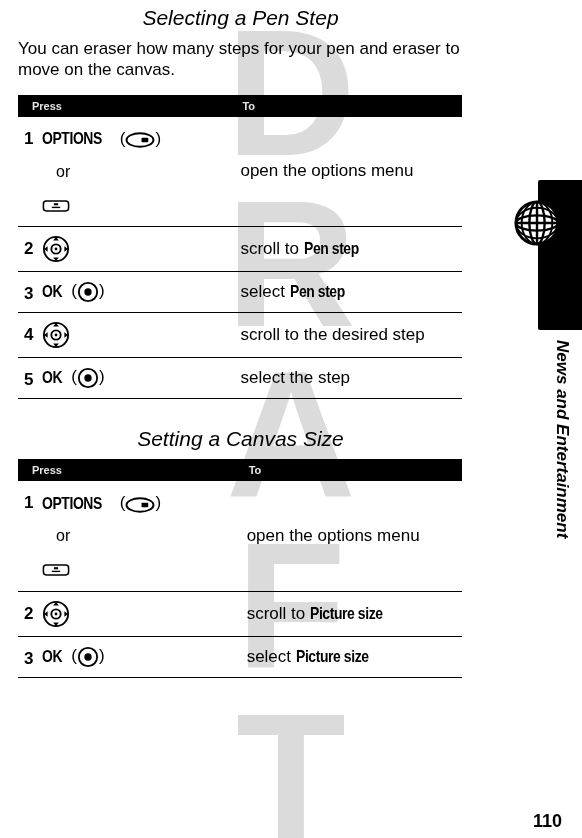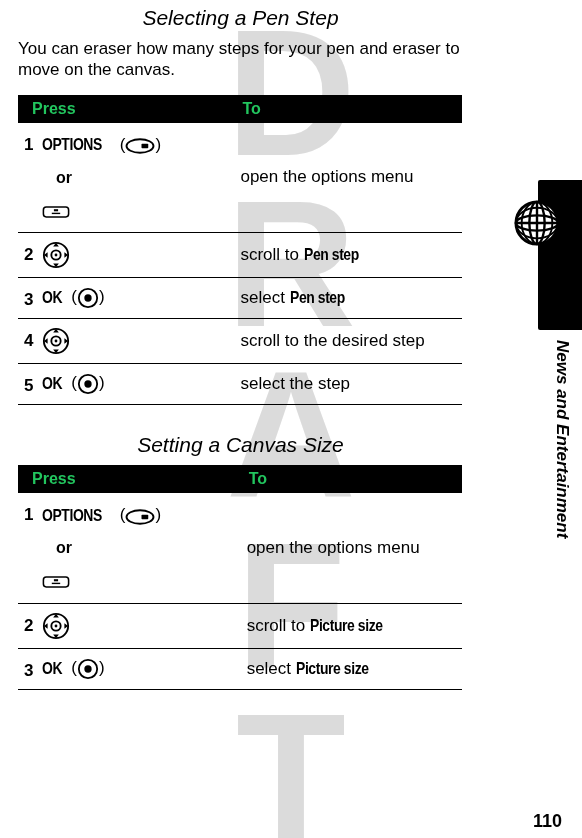--- a/index.html
+++ b/index.html
@@ -45,25 +45,25 @@
     margin-bottom: 14px;
   }
   table.steps {
     width: 100%;
     border-collapse: collapse;
     font-size: 17px;
     margin-bottom: 28px;
   }
   table.steps thead th {
     background: #000;
-    color: #22c55e;
+    color: #e5e5e5;
     font-weight: 700;
     text-align: left;
     padding: 5px 8px;
-    font-size: 16px;
+    font-size: 11px;
     margin-left: 24px;
   }
   table.steps thead th:first-child { width: 190px; padding-left: 14px; }
   table.steps tbody td {
     border-bottom: 1px solid #000;
     padding: 8px 6px;
     vertical-align: middle;
   }
   table.steps tbody td.num { width: 24px; font-weight: 700; vertical-align: top; padding-top: 12px; padding-left: 6px;}
   table.steps tbody td.press { vertical-align: middle; padding-left:0;margin-left:27px; }
@@ -72,21 +72,21 @@
     font-family: "Arial Narrow", Arial, sans-serif;
     font-weight: 900;
     font-stretch: condensed;
     letter-spacing: -0.5px;
     font-size: 17px;
     display: inline-block;
     vertical-align: middle;
     transform: scaleX(0.82);
     transform-origin: left center;
   }
-  .or { font-weight:700; margin: 6px 0 6px 14px; display:block; font-size:16px;}
+  .or { font-weight:400; margin: 6px 0 6px 14px; display:block; font-size:16px;}
   .menuref {
     font-family: "Arial Narrow", Arial, sans-serif;
     font-weight: 900;
     font-stretch: condensed;
     letter-spacing: -0.5px;
     display:inline-block;
     transform: scaleX(0.82);
     transform-origin: left center;
   }
   

